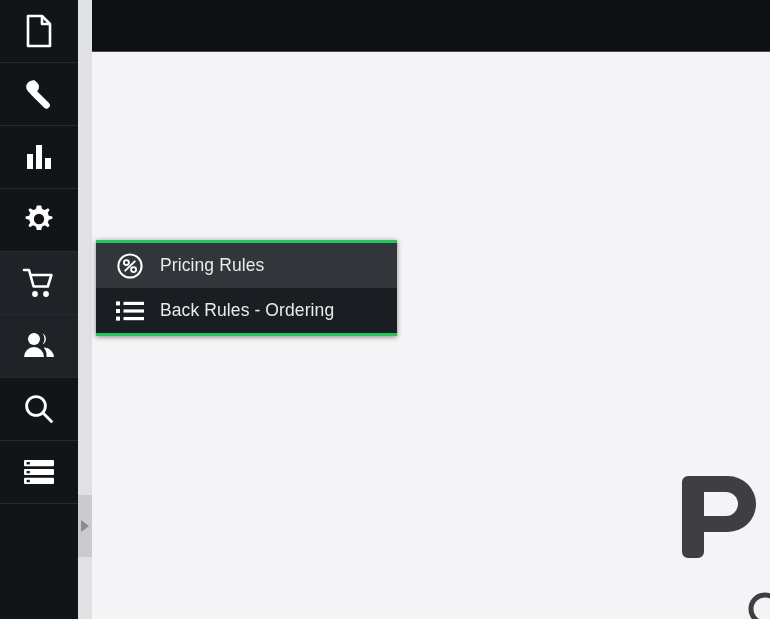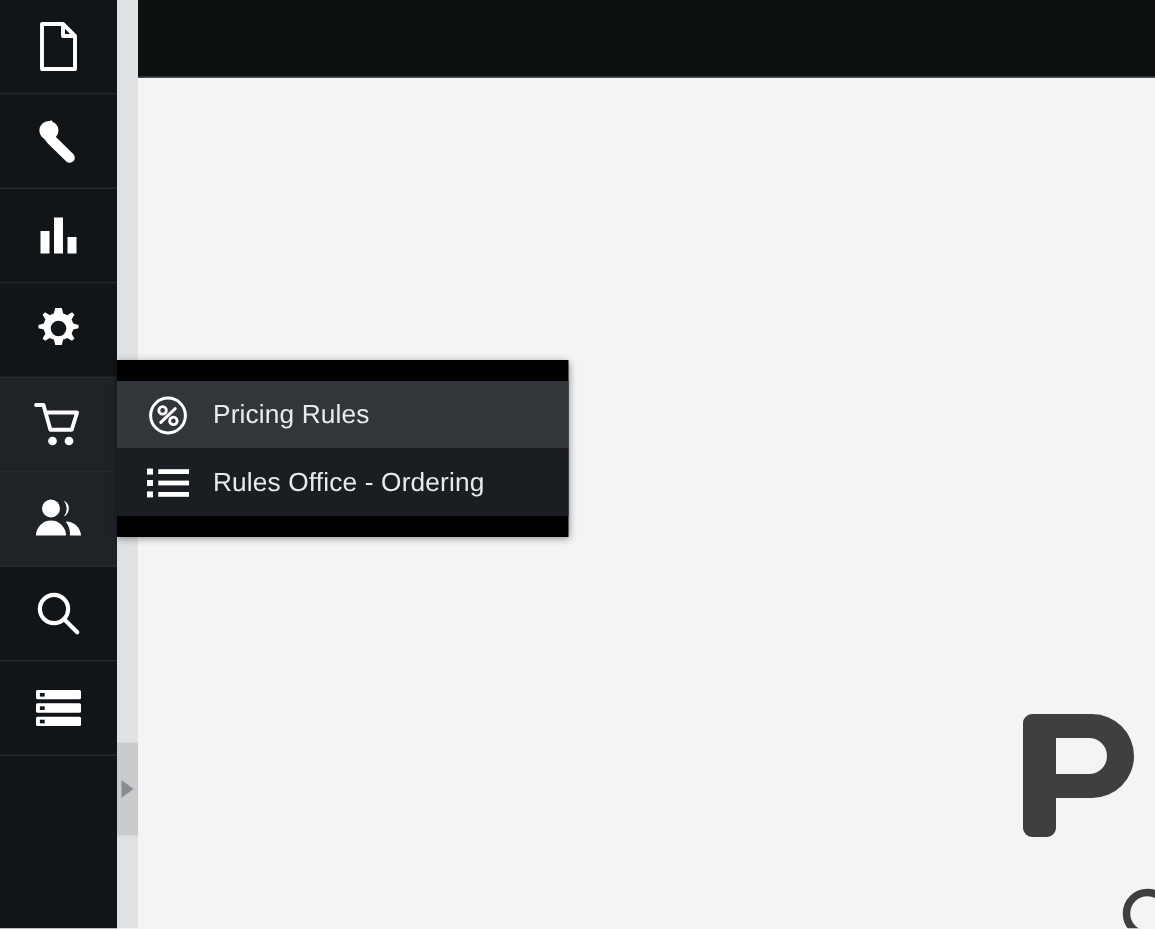--- a/index.html
+++ b/index.html
@@ -57,25 +57,25 @@
   }
   #drawer-handle .tri {
     width:0; height:0;
     border-top:6px solid transparent;
     border-bottom:6px solid transparent;
     border-left:8px solid #8a8d90;
   }
 
   
   #flyout {
-    position:absolute; left:78px; top:240px; width:301px;
-    background:#000000;
+    position:absolute; left:96px; top:240px; width:301px;
+    background:#22c55e;
     box-shadow:0 1px 5px rgba(0,0,0,.45);
     z-index:10;
-    padding:14px 0;
+    padding:3px 0;
   }
   .menu-item {
     display:flex; align-items:center;
     height:45px; padding-left:20px;
     color:#e9eaec;
     font-size:17.5px;
     cursor:pointer;
     background:#1a1d21;
   }
   .menu-item.hover { background:#32353a; }
@@ -228,18 +228,18 @@
       <span class="mi-icon">
         <svg width="28" height="22" viewBox="0 0 28 22">
           <rect x="0" y="1.4" width="4" height="4" fill="#ffffff"></rect>
           <rect x="0" y="9.0" width="4" height="4" fill="#ffffff"></rect>
           <rect x="0" y="16.6" width="4" height="4" fill="#ffffff"></rect>
           <rect x="7.5" y="1.8" width="20.5" height="3.2" fill="#ffffff"></rect>
           <rect x="7.5" y="9.4" width="20.5" height="3.2" fill="#ffffff"></rect>
           <rect x="7.5" y="17.0" width="20.5" height="3.2" fill="#ffffff"></rect>
         </svg>
       </span>
-      <span class="mi-label">Rules Office - Ordering</span>
+      <span class="mi-label">Back Rules - Ordering</span>
     </div>
 
   </div>
 
 </div>
 
 </body></html>

